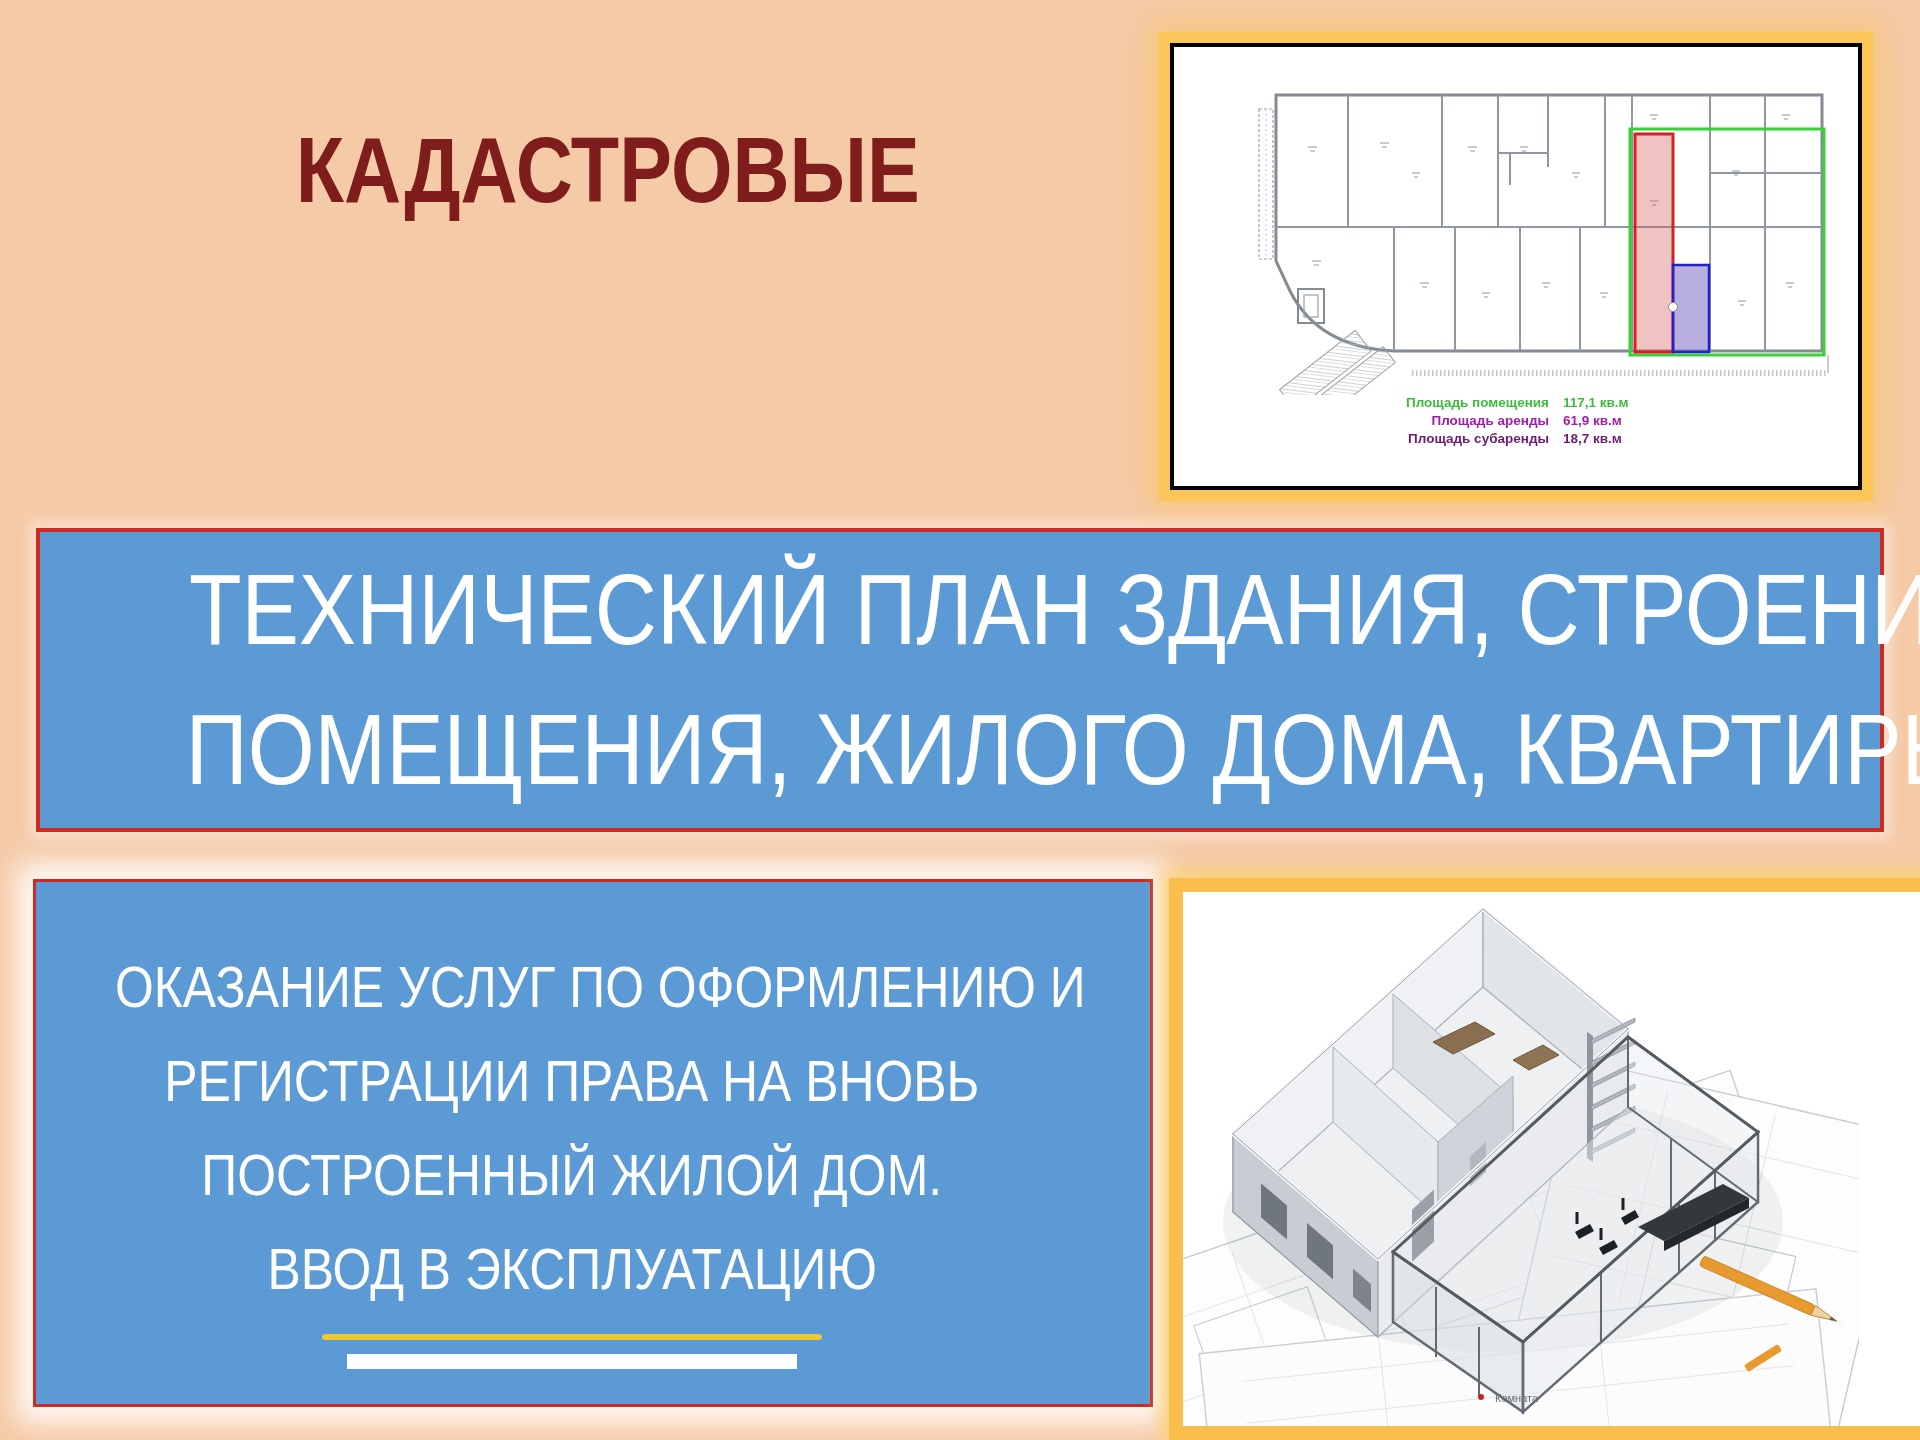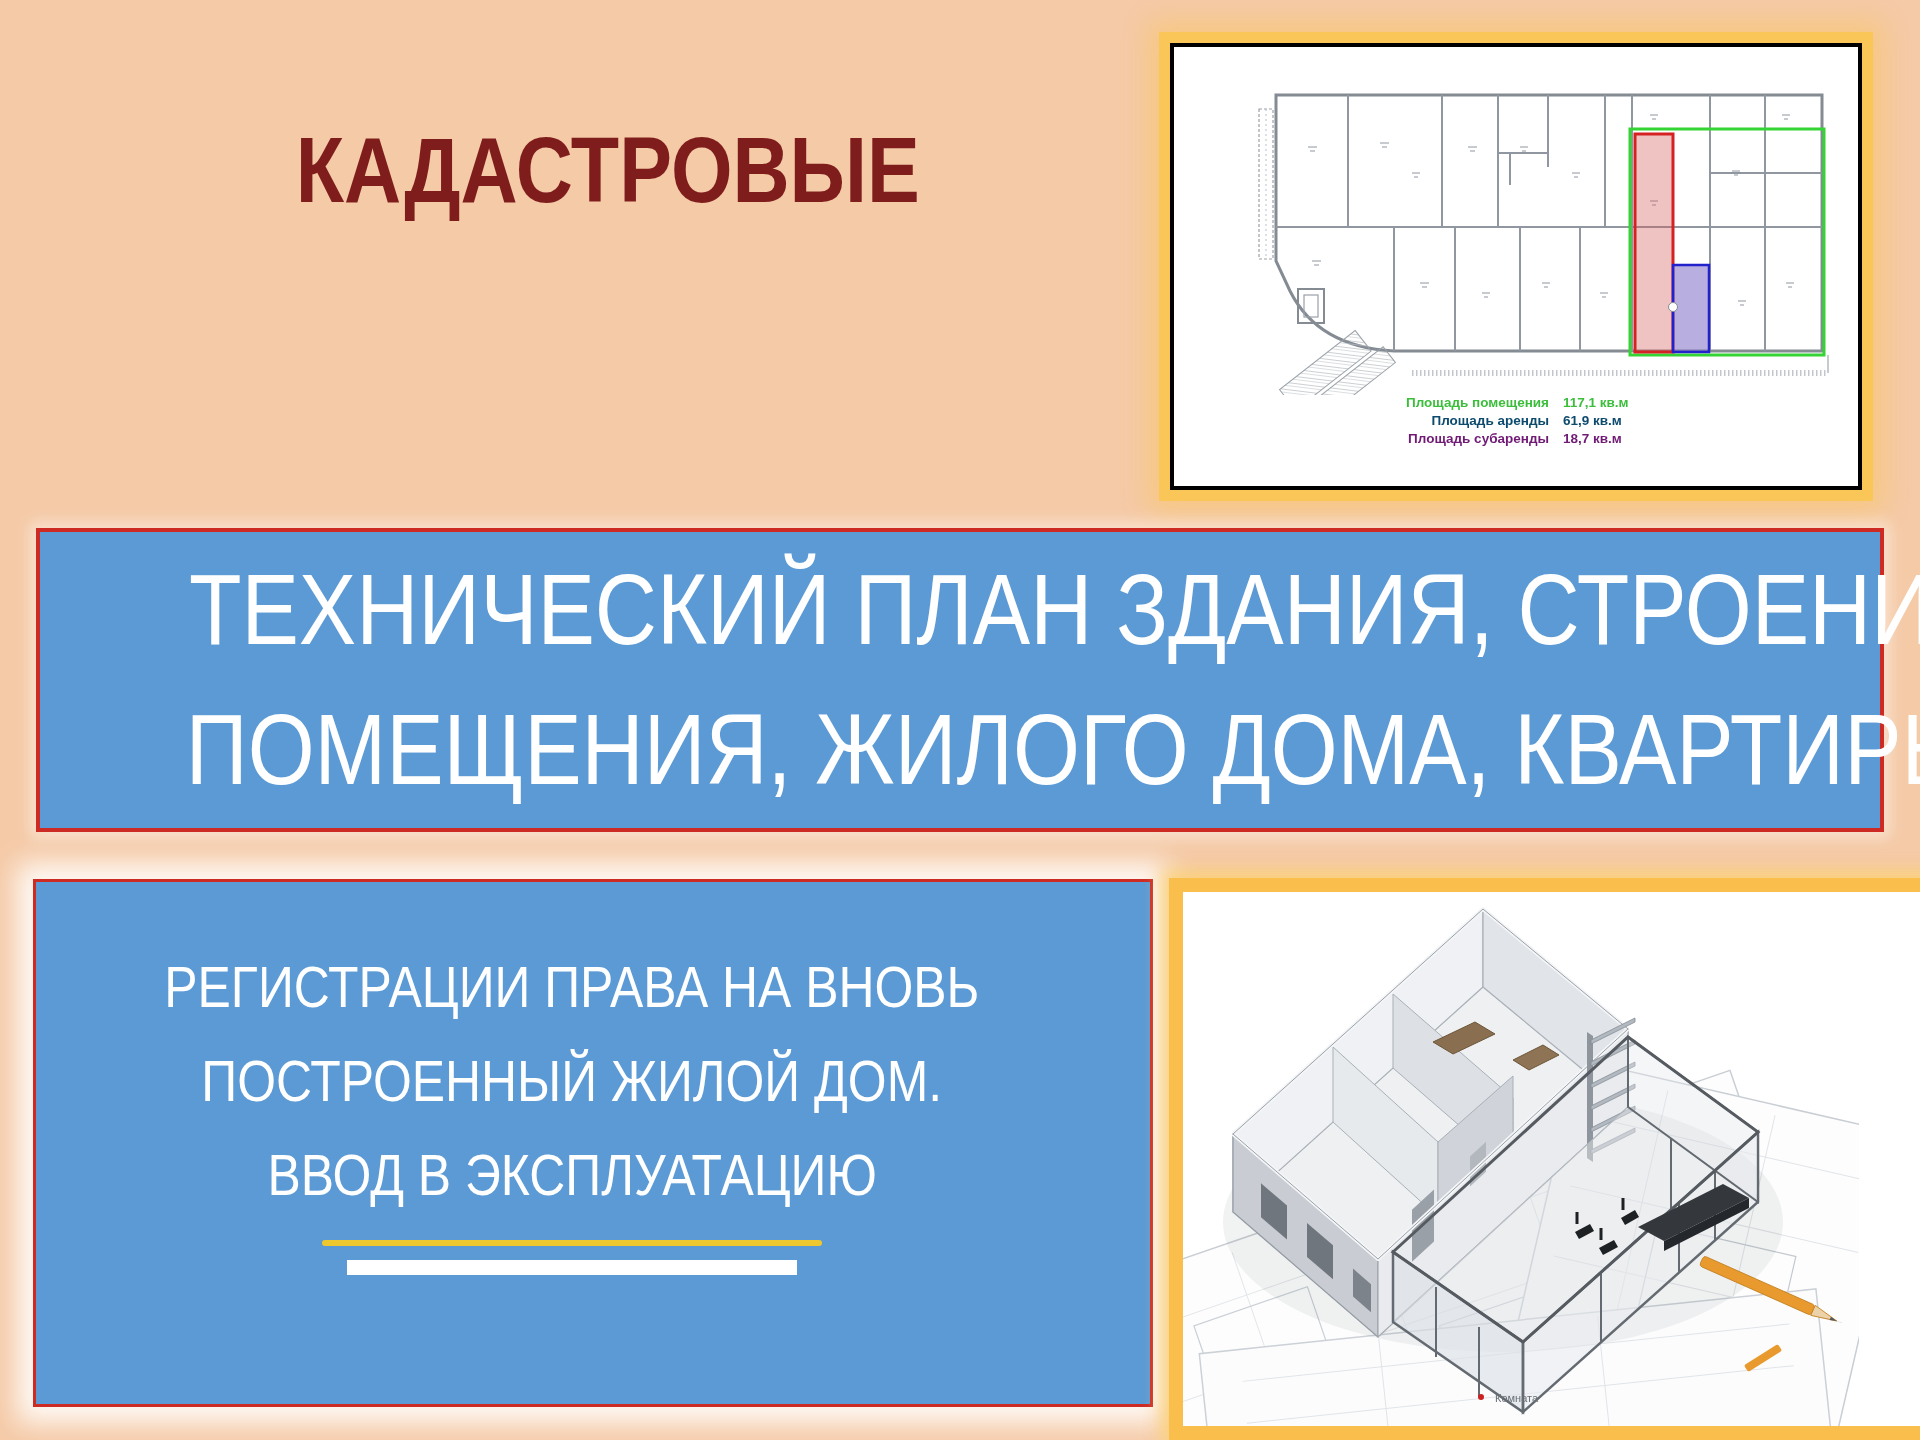--- a/index.html
+++ b/index.html
@@ -26,21 +26,21 @@
   }
   .plan-svg{position:absolute;left:6px;top:8px;}
   .plan-legend{
     position:absolute;left:0;right:0;top:348px;
     display:flex;flex-direction:column;align-items:center;gap:2px;
     font-size:13.5px;font-weight:700;line-height:16px;
   }
   .lrow{display:flex;}
   .llabel{width:178px;text-align:right;}
   .lval{width:98px;text-align:left;margin-left:14px;}
-  .lgreen{color:#3CBE3C}.lred{color:#0c4a6e}.lblue{color:#701a75}
+  .lgreen{color:#3CBE3C}.lred{color:#a21caf}.lblue{color:#701a75}
 
   
   .banner{
     position:absolute;left:36px;top:528px;width:1848px;height:304px;
     box-sizing:border-box;background:#5B9AD5;border:4px solid #CD2A24;
     color:#ffffff;text-align:center;
     font-size:100px;font-weight:400;line-height:140px;padding-top:7px;
     box-shadow:0 0 14px 6px rgba(255,255,255,.45);
   }
 
@@ -135,20 +135,21 @@
       </div>
     </div>
   </figure>
 
   <div class="banner">
     <div><span class="cond">ТЕХНИЧЕСКИЙ ПЛАН ЗДАНИЯ, СТРОЕНИЯ,</span></div>
     <div><span class="cond">ПОМЕЩЕНИЯ, ЖИЛОГО ДОМА, КВАРТИРЫ</span></div>
   </div>
 
   <div class="services">
+    <div><span class="cond">ОКАЗАНИЕ УСЛУГ ПО ОФОРМЛЕНИЮ И</span></div>
     <div><span class="cond">РЕГИСТРАЦИИ ПРАВА НА ВНОВЬ</span></div>
     <div><span class="cond">ПОСТРОЕННЫЙ ЖИЛОЙ ДОМ.</span></div>
     <div><span class="cond">ВВОД В ЭКСПЛУАТАЦИЮ</span></div>
     <div class="u-yellow"></div>
     <div class="u-white"></div>
   </div>
 
   <figure class="render3d">
     <svg width="676" height="534" viewBox="0 0 676 534" xmlns="http://www.w3.org/2000/svg">
 

